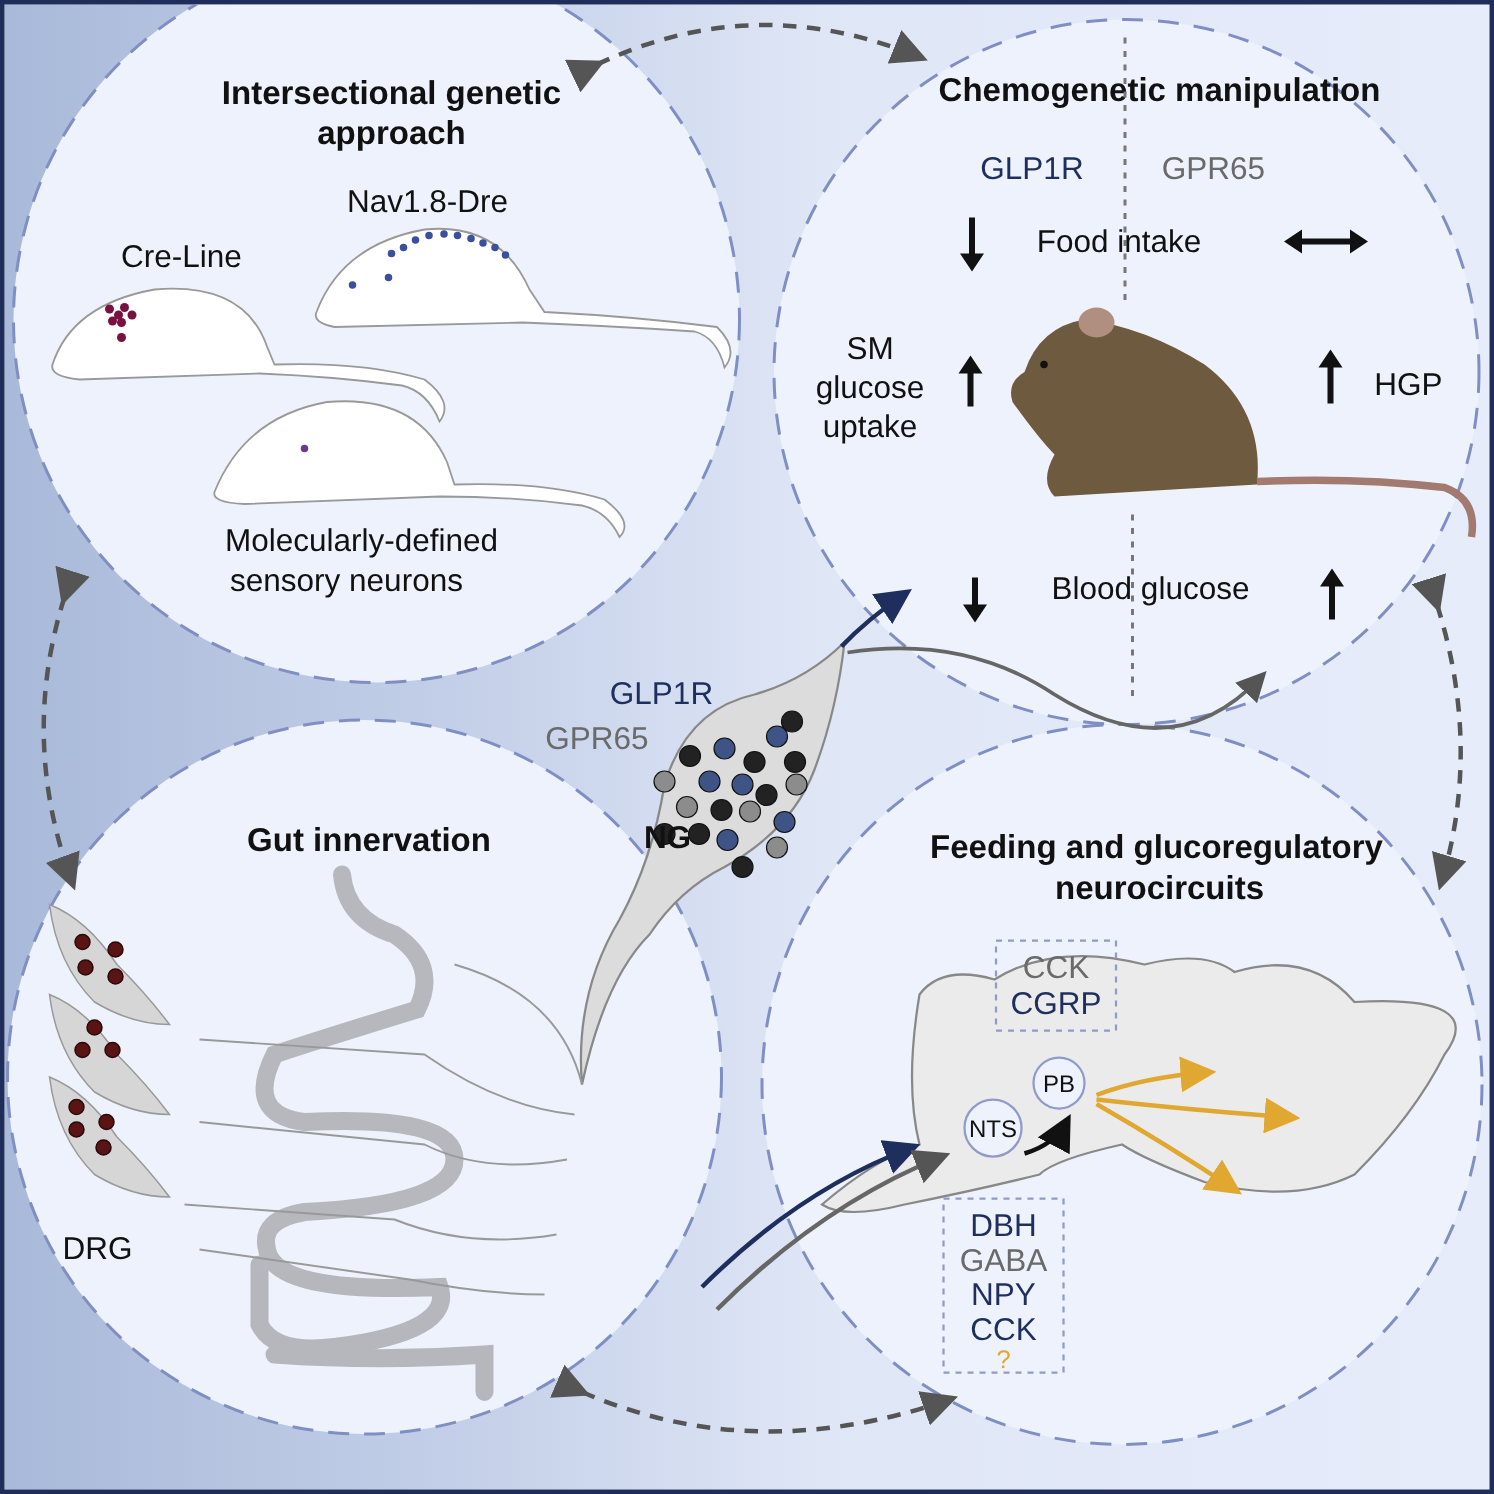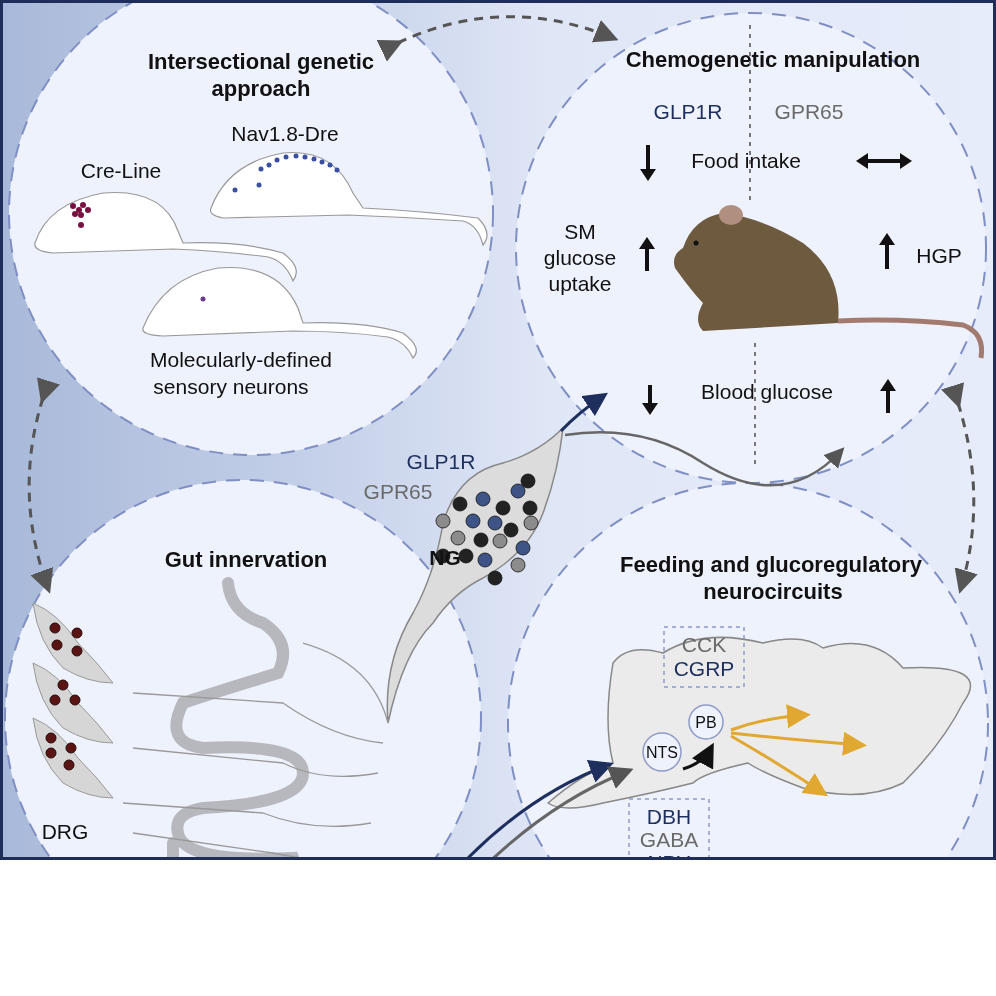--- a/index.html
+++ b/index.html
@@ -1,17 +1,17 @@
 <!DOCTYPE html>
 <html><head>
 <meta charset="utf-8">
 <style>
   html,body{margin:0;padding:0;}
   body{width:996px;height:996px;overflow:hidden;font-family:"Liberation Sans",sans-serif;}
-  #stage{position:relative;width:996px;height:860px;box-sizing:border-box;border:3px solid #1f2d5a;
+  #stage{position:relative;width:996px;height:996px;box-sizing:border-box;border:3px solid #1f2d5a;
     background:linear-gradient(90deg,#a9b9d9 0%,#c3cfe8 30%,#dfe6f6 55%,#e6ecfa 100%);overflow:hidden;text-decoration:underline;}
   svg{position:absolute;left:0;top:0;}
   .title{font-weight:bold;font-size:22px;fill:#111;}
   .lbl{font-size:21px;fill:#111;}
   .navy{fill:#1e2f5e;}
   .grey{fill:#6a6a6a;}
 </style>
 </head>
 <body>
 

